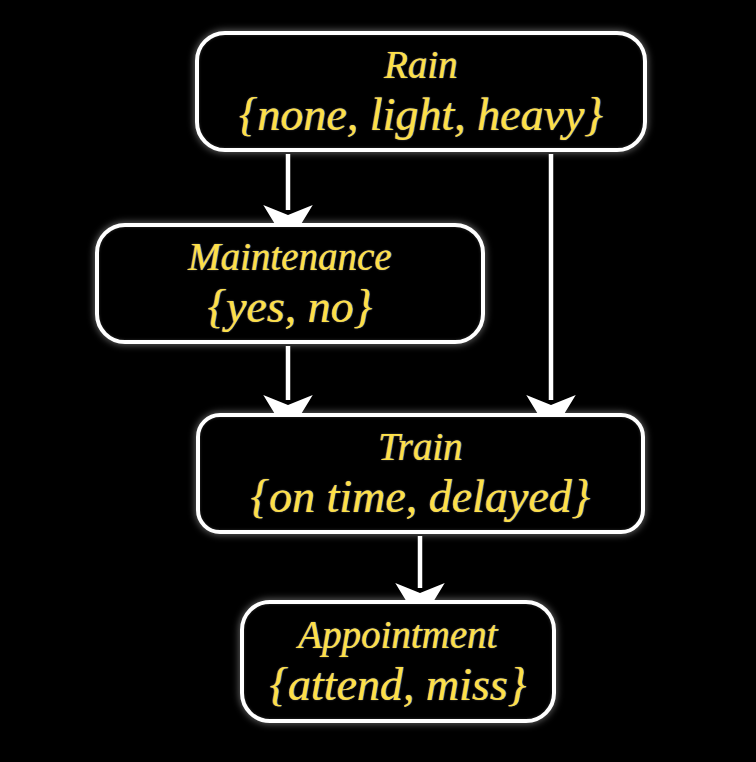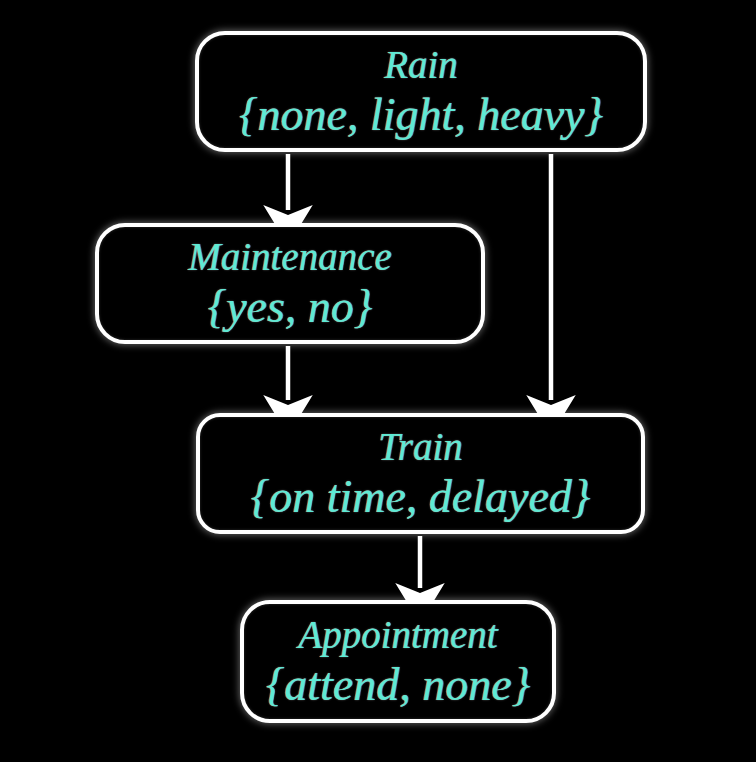--- a/index.html
+++ b/index.html
@@ -33,21 +33,21 @@
     background: #000000;
     display: flex;
     flex-direction: column;
     align-items: center;
     justify-content: center;
     box-shadow: 0 0 7px 1px rgba(255,255,255,0.38),
                 inset 0 0 3px 0 rgba(255,255,255,0.18);
   }
   .node-title,
   .node-states {
-    color: #5eead4;
+    color: #fde047;
     font-style: italic;
     font-weight: normal;
     line-height: 1.12;
     white-space: nowrap;
     text-align: right;
     text-shadow: -0.7px 0 0.6px rgba(255,196,150,0.55),
                   0.7px 0 0.6px rgba(150,185,255,0.55),
                   0 0 2px rgba(255,255,255,0.35);
   }
   .node-title { font-size: 39px; }
@@ -90,16 +90,16 @@
     <div class="node-states">{yes, no}</div>
   </div>
 
   <div class="node" id="node-train">
     <div class="node-title">Train</div>
     <div class="node-states">{on time, delayed}</div>
   </div>
 
   <div class="node" id="node-appointment">
     <div class="node-title">Appointment</div>
-    <div class="node-states">{attend, none}</div>
+    <div class="node-states">{attend, miss}</div>
   </div>
 
 </div>
 
 </body></html>

